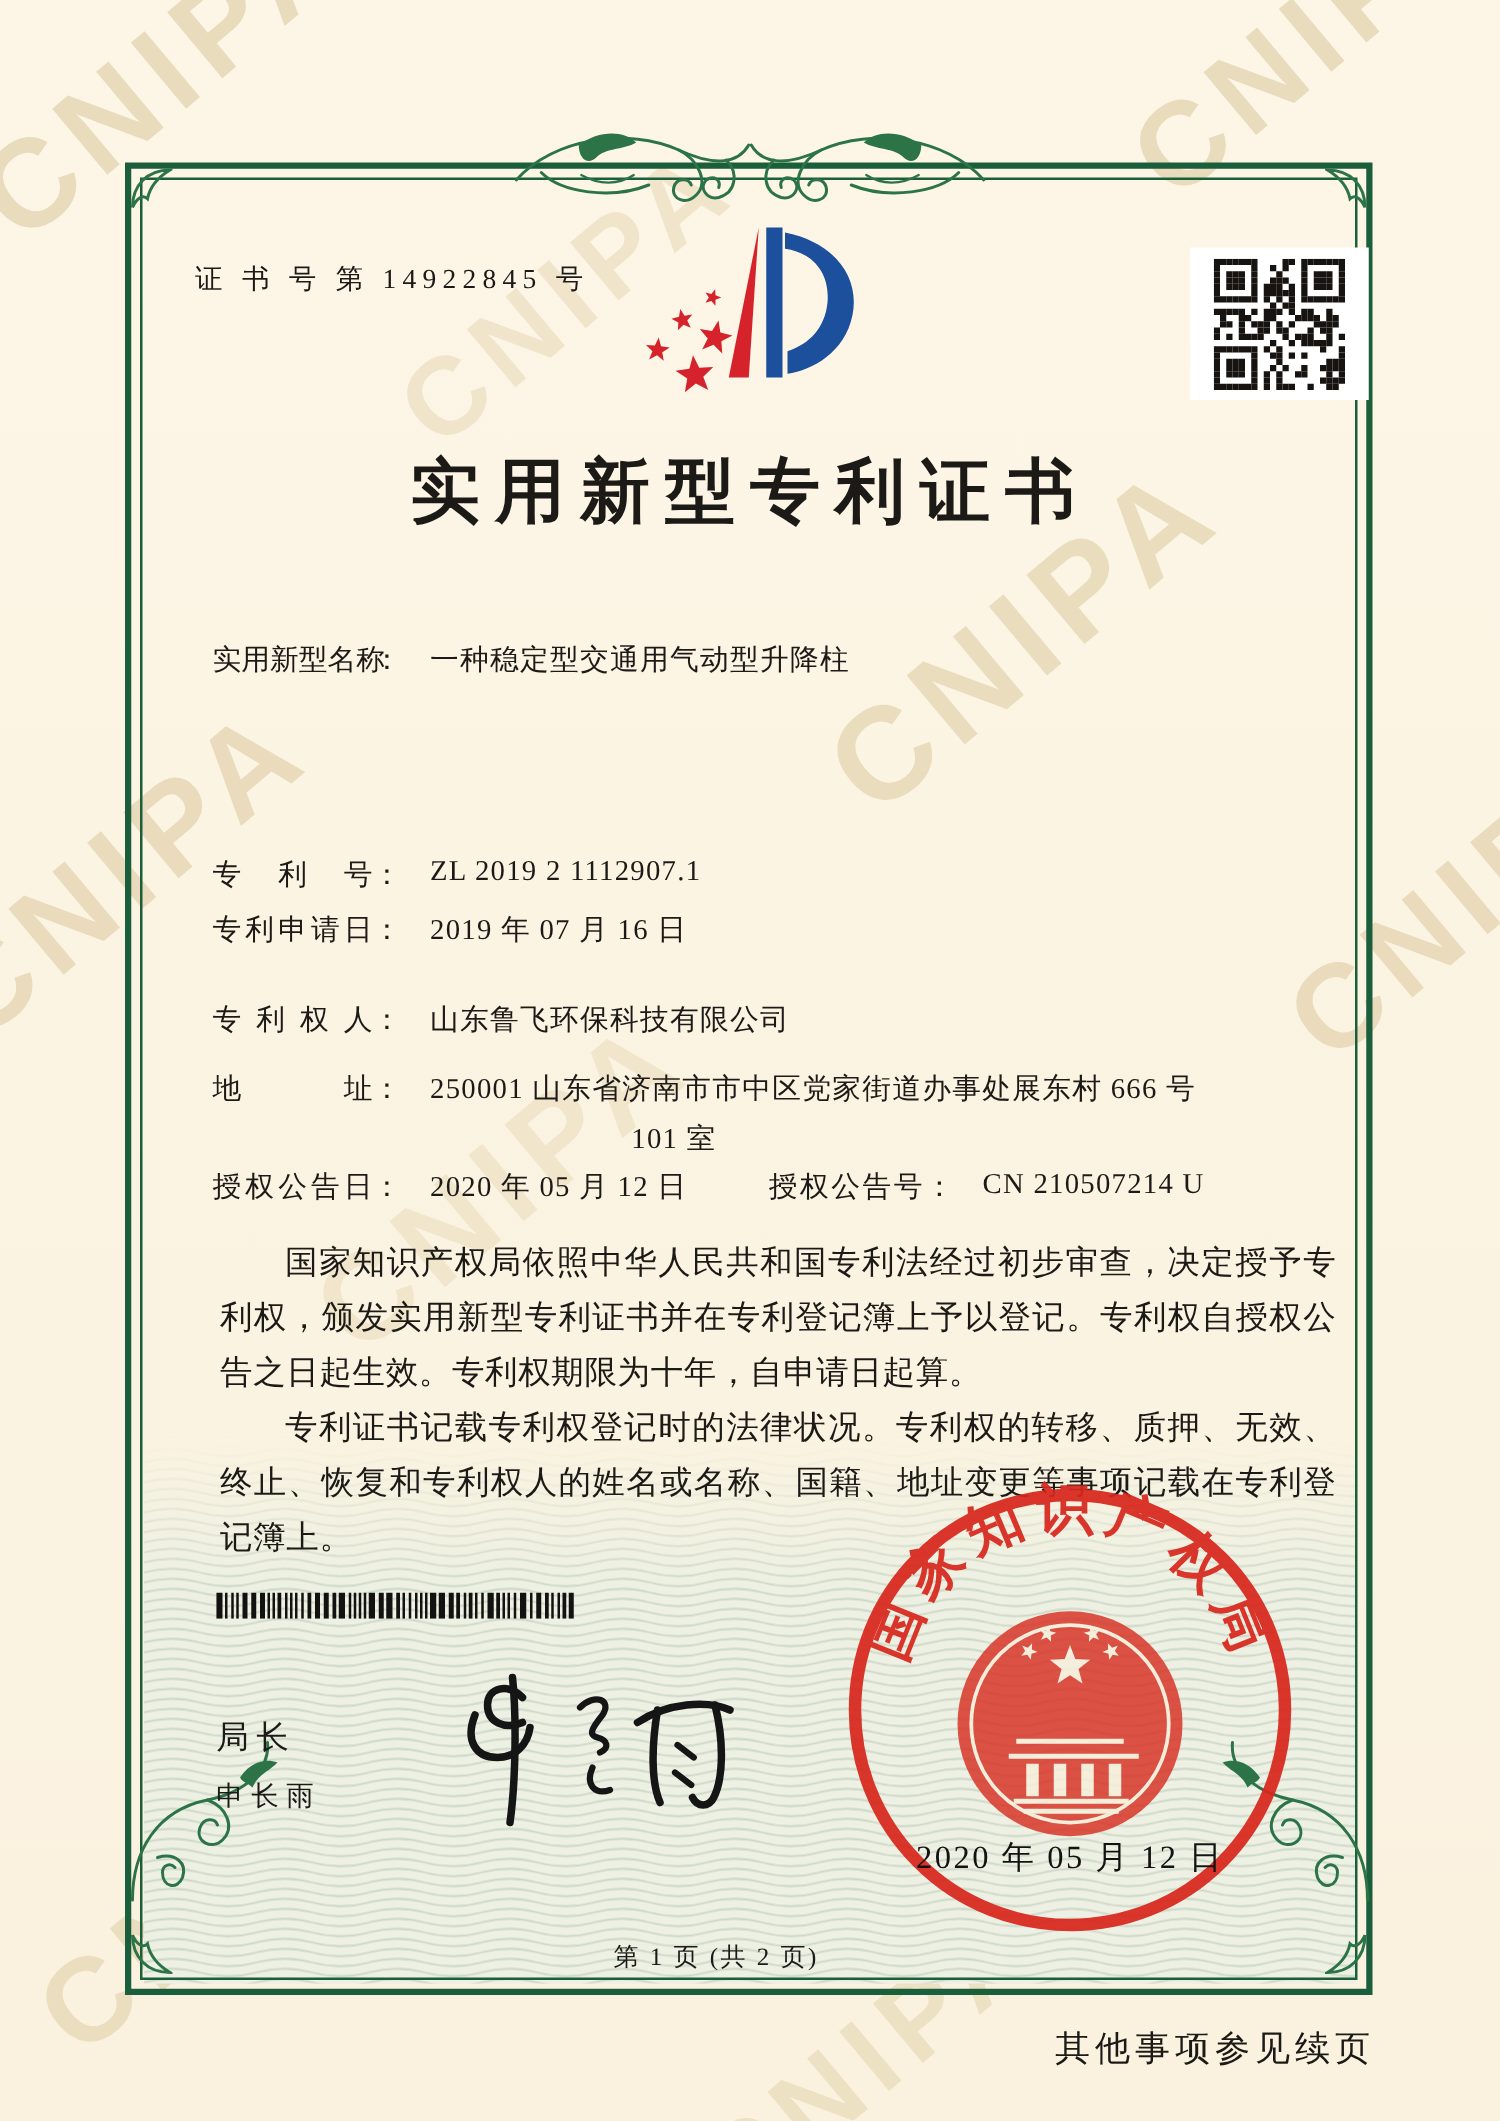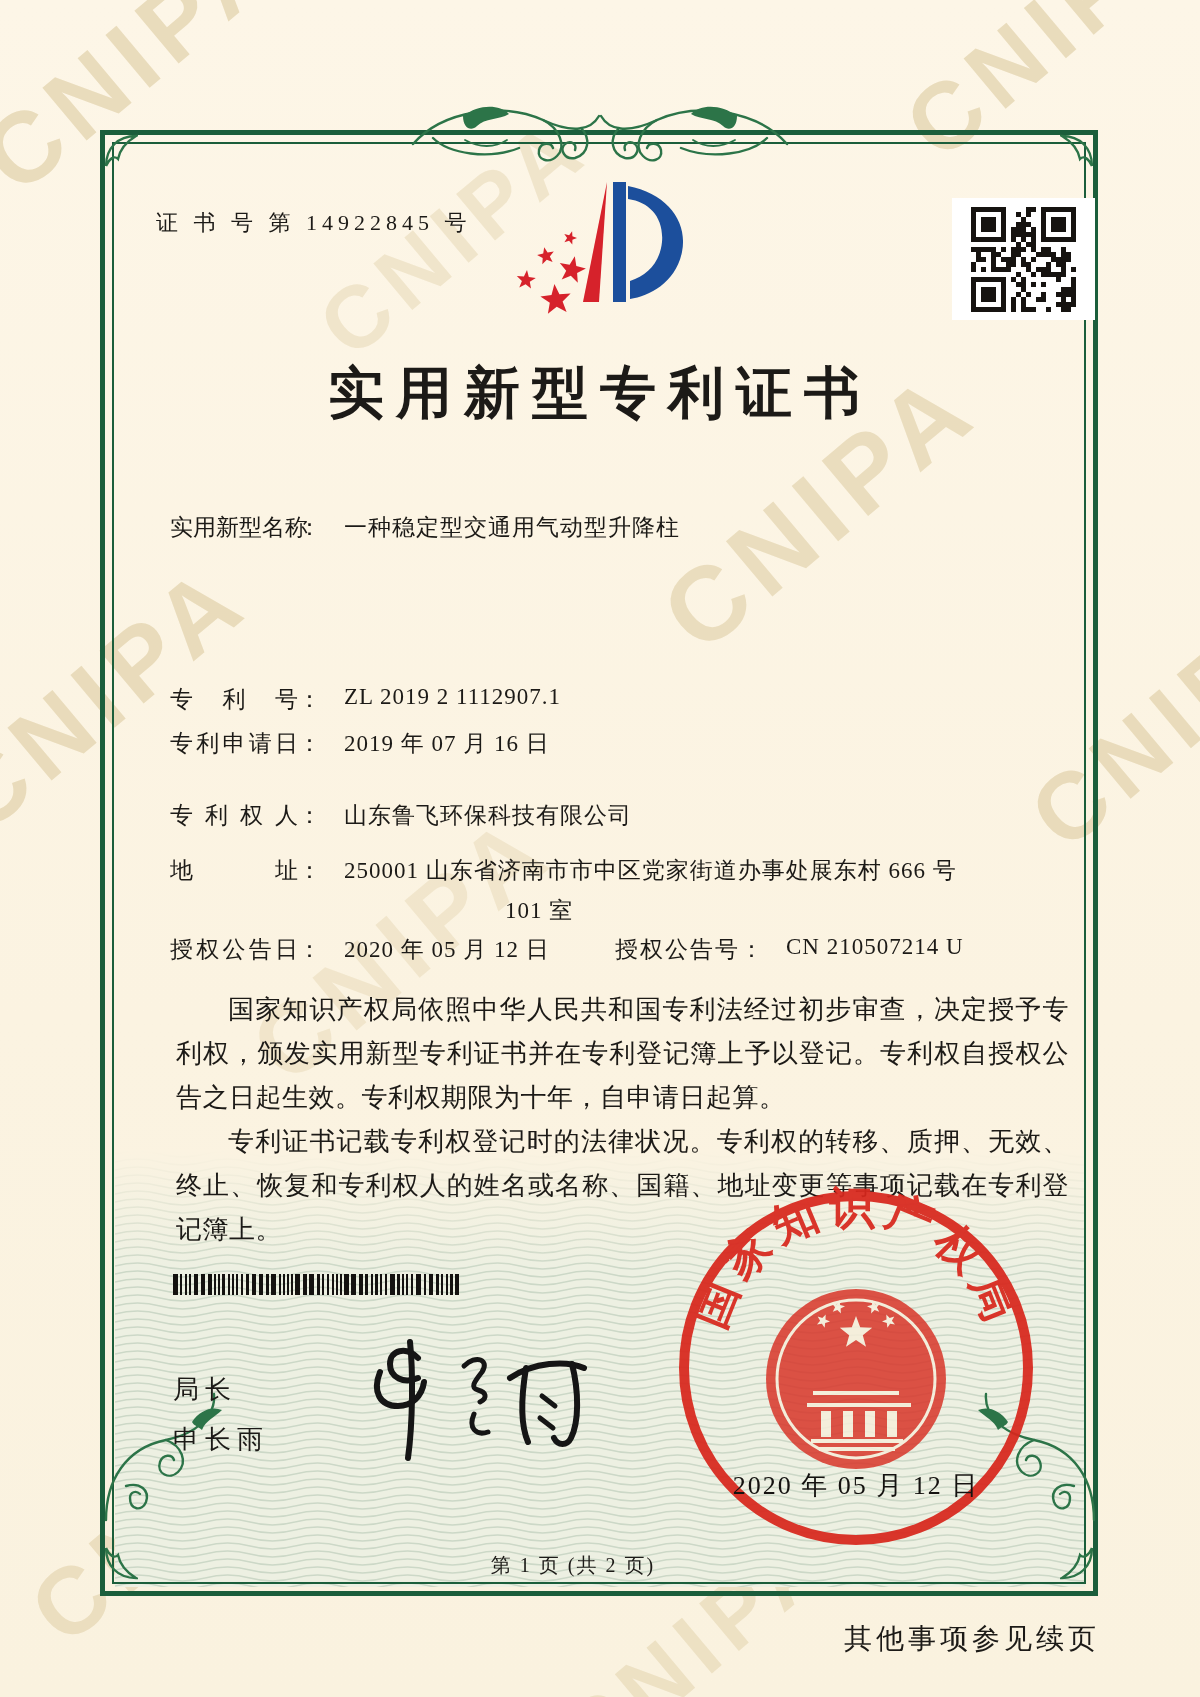--- a/index.html
+++ b/index.html
@@ -32,21 +32,21 @@
   .fcolon{display:inline-block; vertical-align:top;}
   .fvalue{display:inline-block; margin-left:23px; vertical-align:top; letter-spacing:1px;text-align:center;}
   .fvalue2{position:absolute; left:335px; top:40px; letter-spacing:1px;}
   .fpair2{position:absolute; left:445px; top:0; white-space:nowrap;}
   .fpair2 .flabel2{letter-spacing:2px;}
   .body-par{position:absolute; left:176px; width:893px; font-size:26px; line-height:44px;
       text-align:justify; text-indent:2em; z-index:3; letter-spacing:0.5px;}
   .barcode{position:absolute; left:173px; top:1274px; z-index:3;}
   .signer-title{position:absolute; left:173px; top:1372px; font-size:26px; letter-spacing:6px;
       font-family:"Liberation Sans","DejaVu Sans",sans-serif; font-weight:500; z-index:3;}
-  .signer-name{position:absolute; left:173px; top:1422px; font-size:26px; letter-spacing:6px;
+  .signer-name{position:absolute; left:173px; top:1422px; font-size:22px; letter-spacing:6px;
       font-family:Liberation Serif, serif; font-weight:500; z-index:3;}
   .signature{position:absolute; left:352px; top:1336px; z-index:3;}
   .seal{position:absolute; left:671px; top:1183px; z-index:4; opacity:0.93;}
   .seal-date{position:absolute; left:706px; top:1468px; width:300px; text-align:center;
       font-size:26px; letter-spacing:2px; color:#141210; z-index:5;}
   .page-num{position:absolute; left:60px; top:1552px; width:1026px; text-align:center;
       font-size:20px; letter-spacing:2px; z-index:3;}
   .footer-note{position:absolute; left:100px; top:1620px; width:1000px; text-align:right;
       font-size:28px; letter-spacing:4px; z-index:3;}
   .ornament{position:absolute; z-index:2;}

